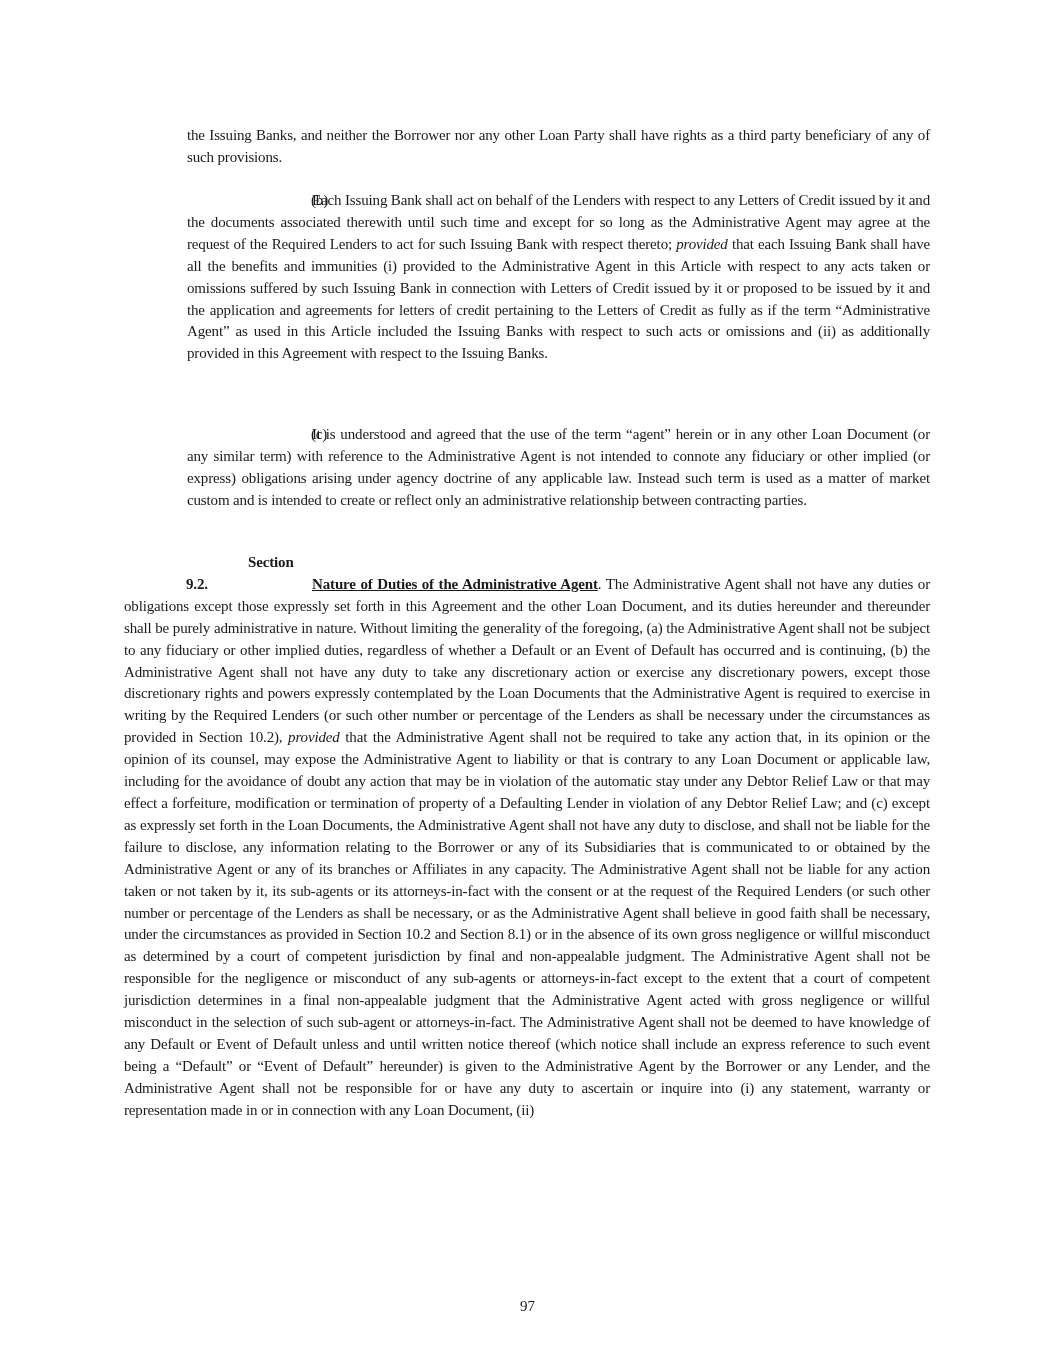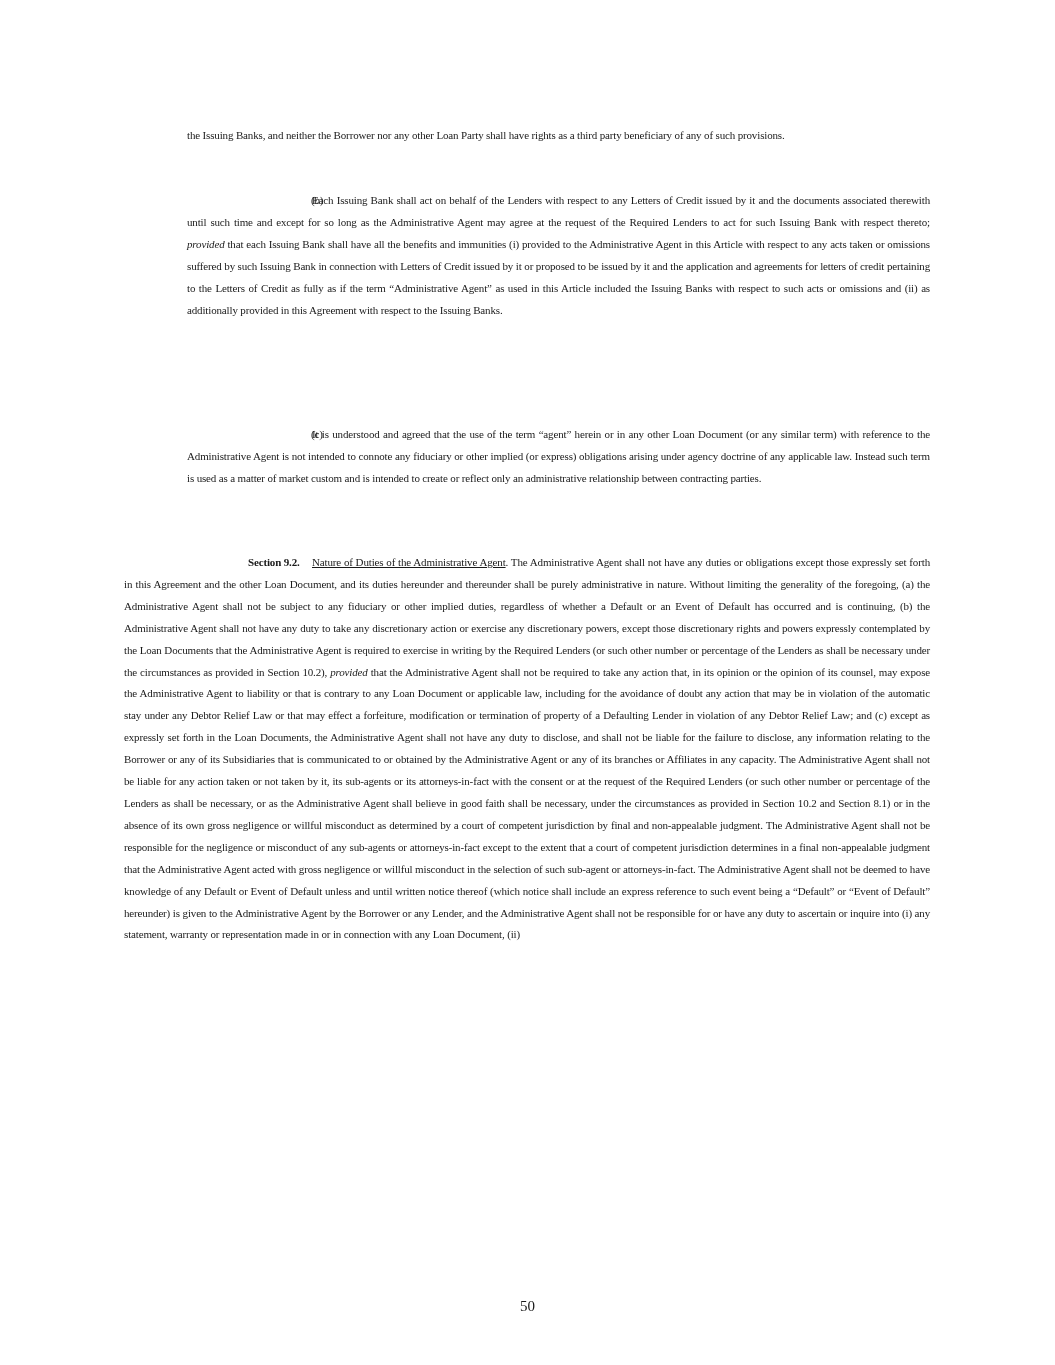--- a/index.html
+++ b/index.html
@@ -17,21 +17,21 @@
     }
     .page {
       position: absolute;
       left: 0;
       top: 0;
       width: 1055px;
       height: 1365px;
     }
     .para {
       position: absolute;
-      font-size: 11px;
+      font-size: 15px;
       line-height: 21.9px;
       text-align: justify;
       margin: 0;
       letter-spacing: -0.15px;
     }
     .indented-block {
       left: 187px;
       width: 743px;
     }
     .full-block {
@@ -44,21 +44,21 @@
     .sub-label {
       display: inline-block;
       width: 63px;
     }
     .sec-num {
       font-weight: bold;
       display: inline-block;
       width: 126px;
     }
     .sec-title {
-      font-weight: normal;
+      font-weight: bold;
       text-decoration: underline;
     }
     .xref {
     }
     .page-number {
       position: absolute;
       top: 1298px;
       left: 0;
       width: 1055px;
       text-align: center;
@@ -71,15 +71,15 @@
 <div class="page">
 
   <p class="para indented-block" style="top:125px;">the Issuing Banks, and neither the Borrower nor any other Loan Party shall have rights as a third party beneficiary of any of such provisions.</p>
 
   <p class="para indented-block first-indent" style="top:190px;"><span class="sub-label">(b)</span><span>Each Issuing Bank shall act on behalf of the Lenders with respect to any Letters of Credit issued by it and the documents associated therewith until such time and except for so long as the Administrative Agent may agree at the request of the Required Lenders to act for such Issuing Bank with respect thereto; </span><em>provided</em><span> that each Issuing Bank shall have all the benefits and immunities (i) provided to the Administrative Agent in this Article with respect to any acts taken or omissions suffered by such Issuing Bank in connection with Letters of Credit issued by it or proposed to be issued by it and the application and agreements for letters of credit pertaining to the Letters of Credit as fully as if the term “Administrative Agent” as used in this Article included the Issuing Banks with respect to such acts or omissions and (ii) as additionally provided in this Agreement with respect to the Issuing Banks.</span></p>
 
   <p class="para indented-block first-indent" style="top:424px;"><span class="sub-label">(c)</span><span>It is understood and agreed that the use of the term “agent” herein or in any other Loan Document (or any similar term) with reference to the Administrative Agent is not intended to connote any fiduciary or other implied (or express) obligations arising under agency doctrine of any applicable law.  Instead such term is used as a matter of market custom and is intended to create or reflect only an administrative relationship between contracting parties.</span></p>
 
   <p class="para full-block first-indent" style="top:552px;"><span class="sec-num">Section 9.2.</span><span class="sec-title">Nature of Duties of the Administrative Agent</span><span>.</span><span>  The Administrative Agent shall not have any duties or obligations except those expressly set forth in this Agreement and the other Loan Document, and its duties hereunder and thereunder shall be purely administrative in nature.  Without limiting the generality of the foregoing, (a) the Administrative Agent shall not be subject to any fiduciary or other implied duties, regardless of whether a Default or an Event of Default has occurred and is continuing, (b) the Administrative Agent shall not have any duty to take any discretionary action or exercise any discretionary powers, except those discretionary rights and powers expressly contemplated by the Loan Documents that the Administrative Agent is required to exercise in writing by the Required Lenders (or such other number or percentage of the Lenders as shall be necessary under the circumstances as provided in </span><span class="xref">Section 10.2</span><span>), </span><em>provided</em><span> that the Administrative Agent shall not be required to take any action that, in its opinion or the opinion of its counsel, may expose the Administrative Agent to liability or that is contrary to any Loan Document or applicable law, including for the avoidance of doubt any action that may be in violation of the automatic stay under any Debtor Relief Law or that may effect a forfeiture, modification or termination of property of a Defaulting Lender in violation of any Debtor Relief Law; and (c) except as expressly set forth in the Loan Documents, the Administrative Agent shall not have any duty to disclose, and shall not be liable for the failure to disclose, any information relating to the Borrower or any of its Subsidiaries that is communicated to or obtained by the Administrative Agent or any of its branches or Affiliates in any capacity.  The Administrative Agent shall not be liable for any action taken or not taken by it, its sub-agents or its attorneys-in-fact with the consent or at the request of the Required Lenders (or such other number or percentage of the Lenders as shall be necessary, or as the Administrative Agent shall believe in good faith shall be necessary, under the circumstances as provided in </span><span class="xref">Section 10.2</span><span> and </span><span class="xref">Section 8.1</span><span>) or in the absence of its own gross negligence or willful misconduct as determined by a court of competent jurisdiction by final and non-appealable judgment.  The Administrative Agent shall not be responsible for the negligence or misconduct of any sub-agents or attorneys-in-fact except to the extent that a court of competent jurisdiction determines in a final non-appealable judgment that the Administrative Agent acted with gross negligence or willful misconduct in the selection of such sub-agent or attorneys-in-fact.  The Administrative Agent shall not be deemed to have knowledge of any Default or Event of Default unless and until written notice thereof (which notice shall include an express reference to such event being a “Default” or “Event of Default” hereunder) is given to the Administrative Agent by the Borrower or any Lender, and the Administrative Agent shall not be responsible for or have any duty to ascertain or inquire into (i) any statement, warranty or representation made in or in connection with any Loan Document, (ii)</span></p>
 
-  <div class="page-number">50</div>
+  <div class="page-number">97</div>
 
 </div>
 
 </body></html>

